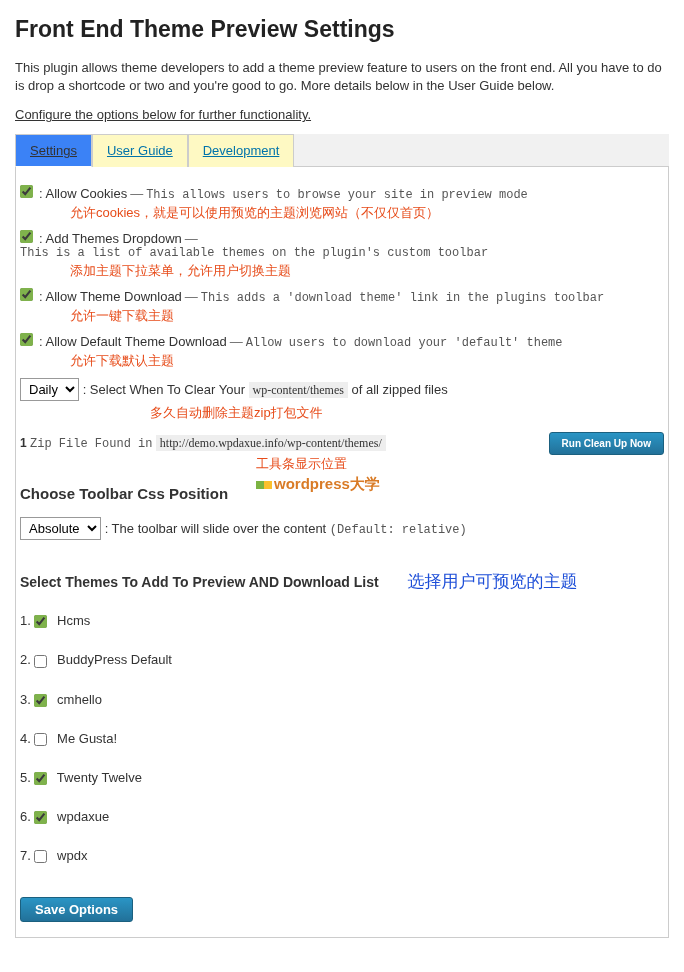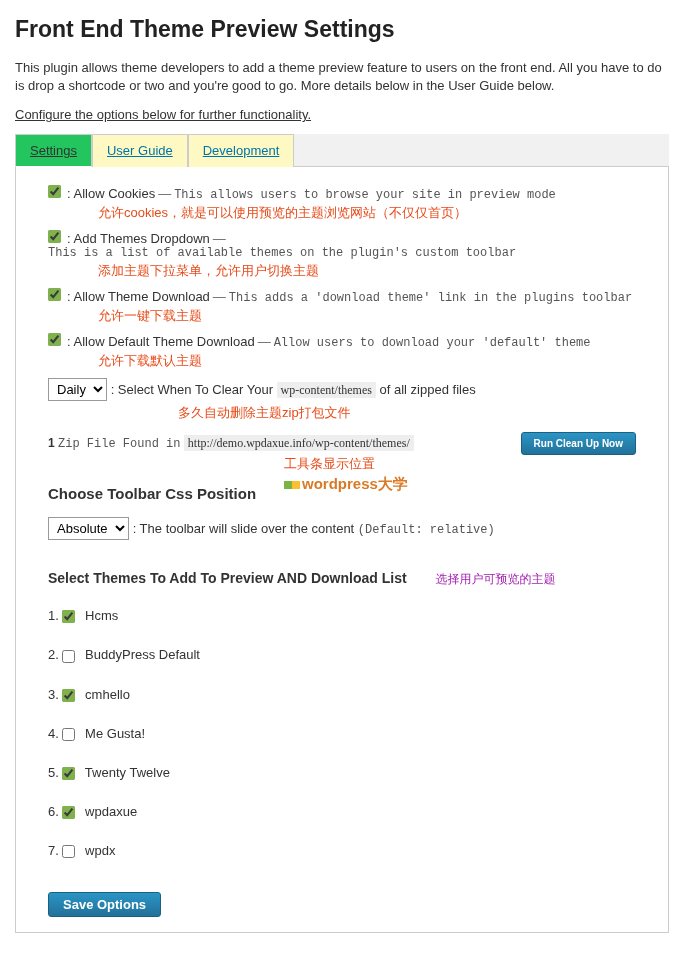--- a/index.html
+++ b/index.html
@@ -32,29 +32,29 @@
       color: #0073aa;
       text-decoration: underline;
       cursor: pointer;
       background: #fef9c3;
       border: 1px solid #ccc;
       border-bottom: none;
       margin-right: 0;
       margin-bottom: -1px;
     }
     .tab.active {
-      background: #22c55e;
+      background: #3b82f6;
       color: #333;
       text-decoration: underline;
       border-bottom: 1px solid #fff;
     }
     .tab-content {
       border: 1px solid #ccc;
       border-top: none;
-      padding: 18px 32px 15px;
+      padding: 18px 4px 15px;
     }
     .opt-row { margin-bottom: 3px; }
     .opt-checkbox {
       display: flex;
       align-items: baseline;
       flex-wrap: wrap;
     }
     input[type="checkbox"] {
       width: 13px;
       height: 13px;
@@ -117,21 +117,21 @@
       left: 236px;
       top: 0;
       pointer-events: none;
     }
     .wm-text { color: #e74c1a; font-size: 13px; }
     .wm-logo { display: flex; align-items: center; margin-top: 2px; }
     .wm-sq { width: 8px; height: 8px; display: inline-block; }
     .toolbar-desc { font-size: 13px; }
     .default-note { font-family: "Courier New", monospace; font-size: 12px; color: #555; }
     .theme-select-title { font-size: 14px; font-weight: bold; margin: 30px 0 20px; }
-    .theme-annotation { color: #a21caf; font-size: 12px; margin-left: 25px; font-weight: normal; }
+    .theme-annotation { color: #1d4ed8; font-size: 17px; margin-left: 25px; font-weight: normal; }
     .theme-list { margin: 0; padding: 0; }
     .theme-item {
       margin-bottom: 24px;
       font-size: 13px;
     }
     .btn-save {
       background: linear-gradient(#2a95c5, #227199);
       color: #fff;
       border: 1px solid #1b607f;
       border-radius: 3px;

